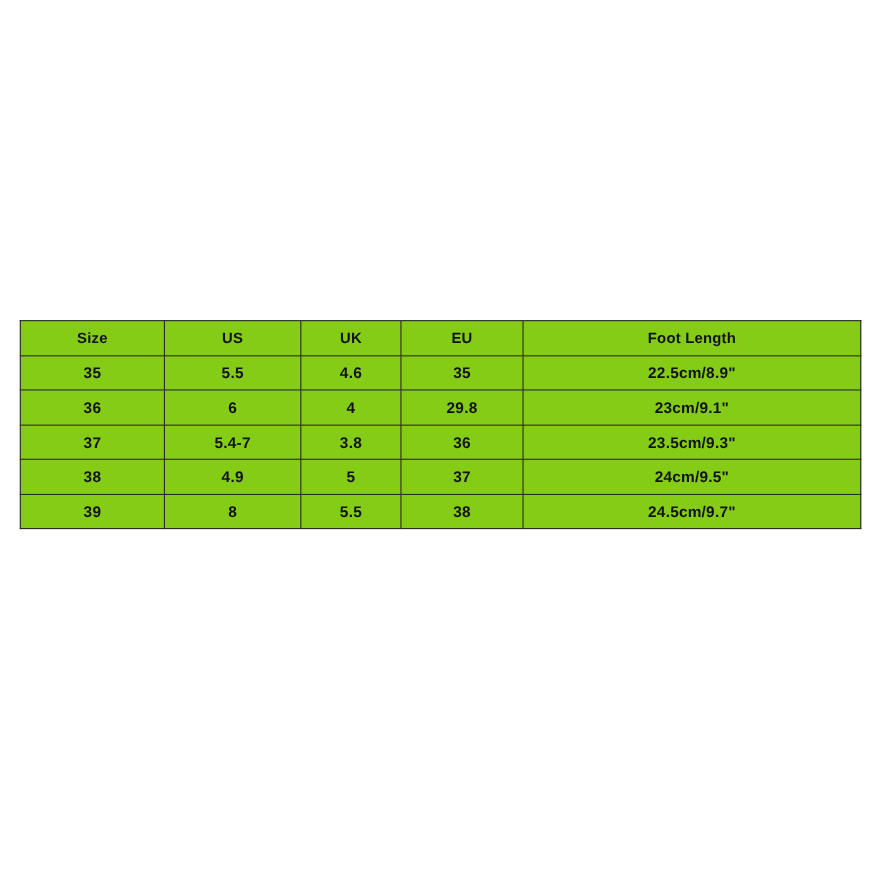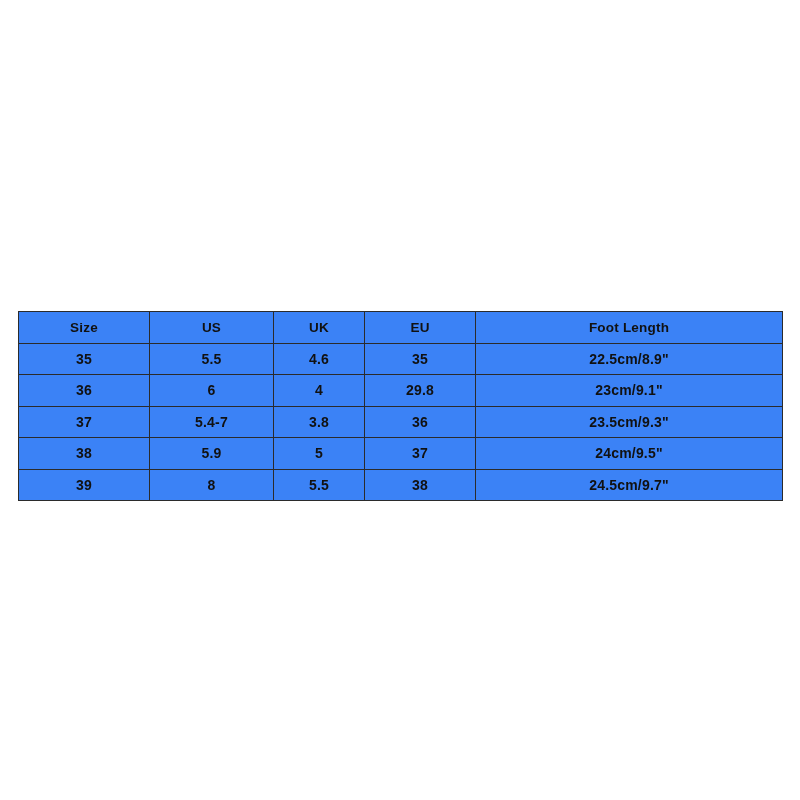--- a/index.html
+++ b/index.html
@@ -17,22 +17,21 @@
   #chart-wrap {
     position: absolute;
     left: 18px;
     top: 291px;
     width: 764px;
   }
   table.size-chart {
     border-collapse: collapse;
     table-layout: fixed;
     width: 764px;
-    background: #3b82f6;
-    margin-top: 20px;
+    background: #84cc16;
   }
   table.size-chart td,
   table.size-chart th {
     border: 1px solid #2b2b2b;
     text-align: center;
     vertical-align: middle;
     height: 30.5px;
     font-size: 14px;
     font-weight: bold;
     color: #111111;
@@ -86,21 +85,21 @@
       </tr>
       <tr>
         <td>37</td>
         <td>5.4-7</td>
         <td>3.8</td>
         <td>36</td>
         <td>23.5cm/9.3"</td>
       </tr>
       <tr>
         <td>38</td>
-        <td>5.9</td>
+        <td>4.9</td>
         <td>5</td>
         <td>37</td>
         <td>24cm/9.5"</td>
       </tr>
       <tr>
         <td>39</td>
         <td>8</td>
         <td>5.5</td>
         <td>38</td>
         <td>24.5cm/9.7"</td>

